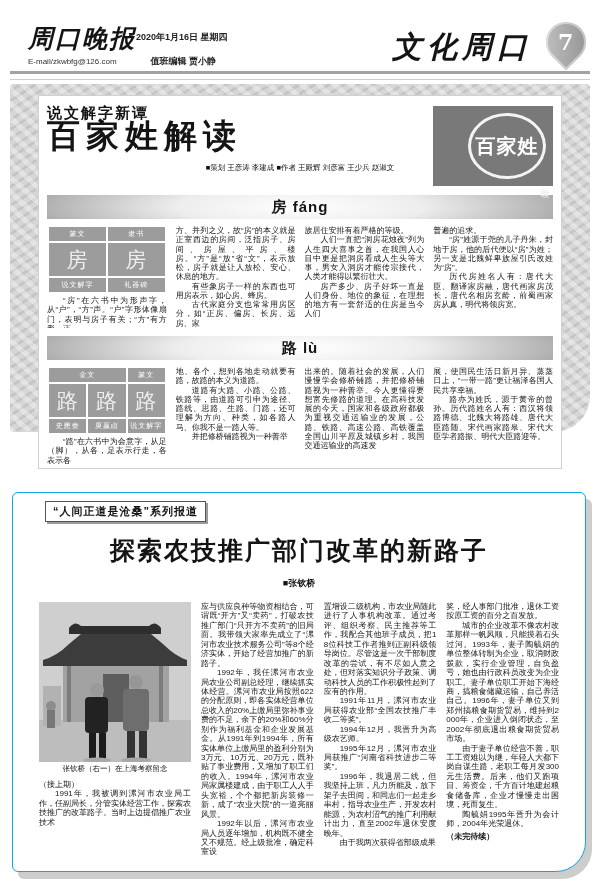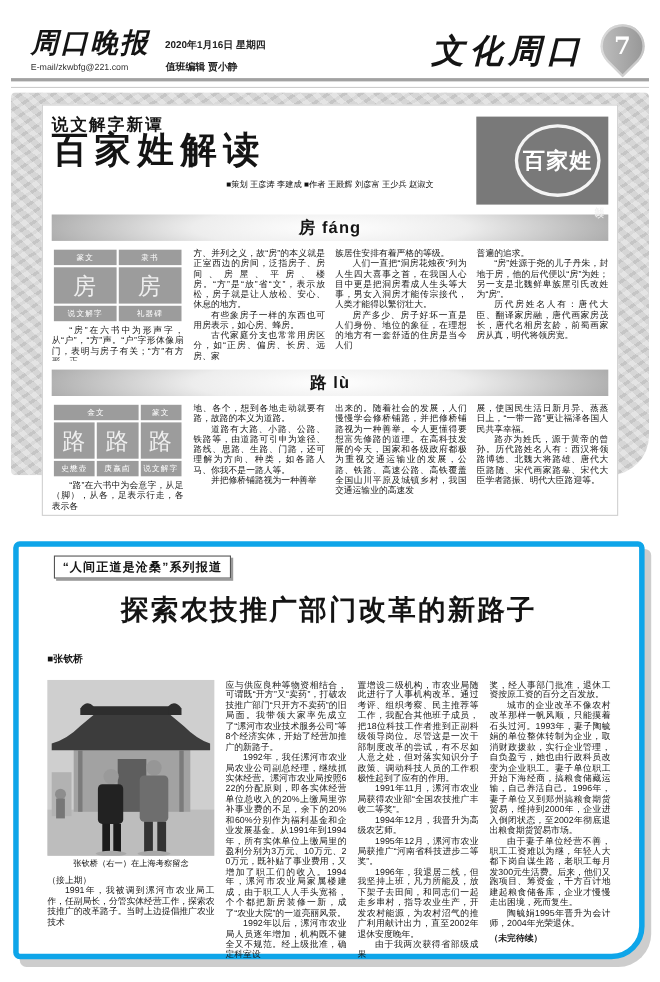--- a/index.html
+++ b/index.html
@@ -2,21 +2,21 @@
 <html style="--frame-gray: #d6d6d6; --cell-gray: #9c9c9c; --logo-gray: #797979; --pin-gray: #8e8e8e;"><head>
 <meta charset="utf-8">
 <style>
   html,body{margin:0;padding:0;background:#ffffff;}
   .page{position:relative;width:600px;height:893px;background:#fff;overflow:hidden;
         font-family:"Liberation Sans",sans-serif;color:#141414;}
 
   
   .masthead{position:absolute;left:0;top:0;width:100%;height:80px;}
   .mh-left{position:absolute;left:28px;top:26px;}
-  .mh-top{display:flex;align-items:flex-end;gap:14px;}
+  .mh-top{display:flex;align-items:center;}
   .paper-name{font-family:"DejaVu Serif",serif;font-style:italic;font-weight:900;
               font-size:25px;letter-spacing:2px;line-height:1;}
   .issue-date{font-size:9px;font-weight:bold;color:#222;padding-bottom:3px;}
   .mh-bottom{display:flex;gap:34px;margin-top:4px;align-items:baseline;}
   .email{font-size:8px;color:#333;}
   .duty{font-size:9px;font-weight:bold;color:#222;}
   .mh-right{position:absolute;right:14px;top:20px;display:flex;align-items:flex-start;}
   .section-title{font-family:"DejaVu Serif",serif;font-style:italic;font-weight:900;
                  font-size:30px;letter-spacing:5px;margin:12px 14px 11px 0;line-height:1;}
   .pin{position:relative;width:40px;height:40px;margin-top:2px;
@@ -68,26 +68,26 @@
   .etable{display:grid;gap:2px;margin:1px 2px 4px 2px;}
   .etable.two{grid-template-columns:1fr 1fr;}
   .etable.three{grid-template-columns:1fr 1fr 1fr;}
   .cell{background:var(--cell-gray,#9c9c9c);color:#fff;display:flex;align-items:center;
         justify-content:center;font-size:7px;height:14px;letter-spacing:1px;}
   .cell.glyph{height:33px;font-size:21px;color:#efefef;font-family:"DejaVu Serif",serif;}
   .span2{grid-column:span 2;}
 
   
   .card{position:absolute;left:12px;top:492px;width:574px;height:380px;background:#fff;
-        border:5px solid #0ea5e9;border-radius:6px 6px 30px 6px;
+        border:1px solid #0ea5e9;border-radius:6px 6px 30px 6px;
         box-shadow:6px 7px 0 #cdcdcd;box-sizing:border-box;padding:8px 26px 10px 26px;}
   .kicker2{display:inline-block;border:1px solid #555;box-shadow:2px 2px 0 #9b9b9b;
            padding:2px 7px;font-size:11px;font-weight:bold;letter-spacing:1px;margin-left:6px;}
   .title2{text-align:center;font-size:25px;font-weight:900;letter-spacing:2px;margin-top:12px;}
-  .byline2{text-align:left;font-size:9px;font-weight:bold;margin-top:22px;}
+  .byline2{text-align:center;font-size:9px;font-weight:bold;margin-top:10px;}
   .cols2{display:flex;gap:10px;margin-top:12px;height:272px;overflow:hidden;}
   .cols2 .col p{font-size:8px;line-height:1.18;}
   .colw{flex:0 0 152px;}
   figure{margin:0;}
   .photo-svg{display:block;width:152px;height:160px;background:#cfcfcf;}
   .caption{font-size:7.5px;text-align:center;margin:2px 0 6px 0;color:#111;}
   .tbc{text-align:left;text-indent:0 !important;margin-top:3px !important;
        font-weight:bold;}
 </style>
 </head>
@@ -95,21 +95,21 @@
 
 <div class="page">
 
   <div class="masthead">
     <div class="mh-left">
       <div class="mh-top">
         <div class="paper-name">周口晚报</div>
         <div class="issue-date">2020年1月16日 星期四</div>
       </div>
       <div class="mh-bottom">
-        <span class="email">E-mail/zkwbfg@221.com</span>
+        <span class="email">E-mail/zkwbfg@126.com</span>
         <span class="duty">值班编辑 贾小静</span>
       </div>
     </div>
     <div class="mh-right">
       <div class="section-title">文化周口</div>
       <div class="pin">
         <span>7</span>
       </div>
     </div>
     <div class="mh-rule"></div>

